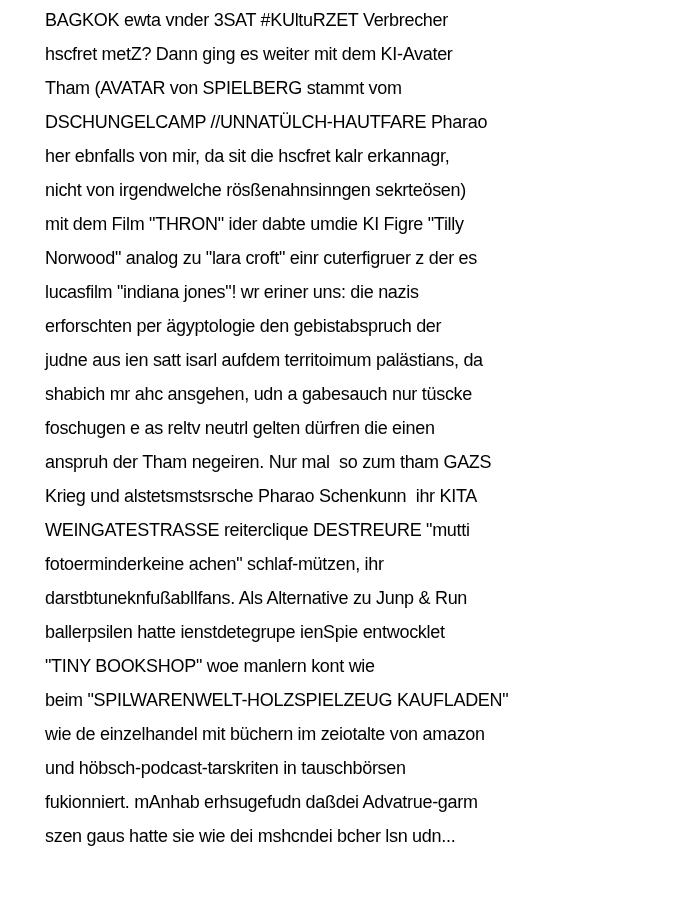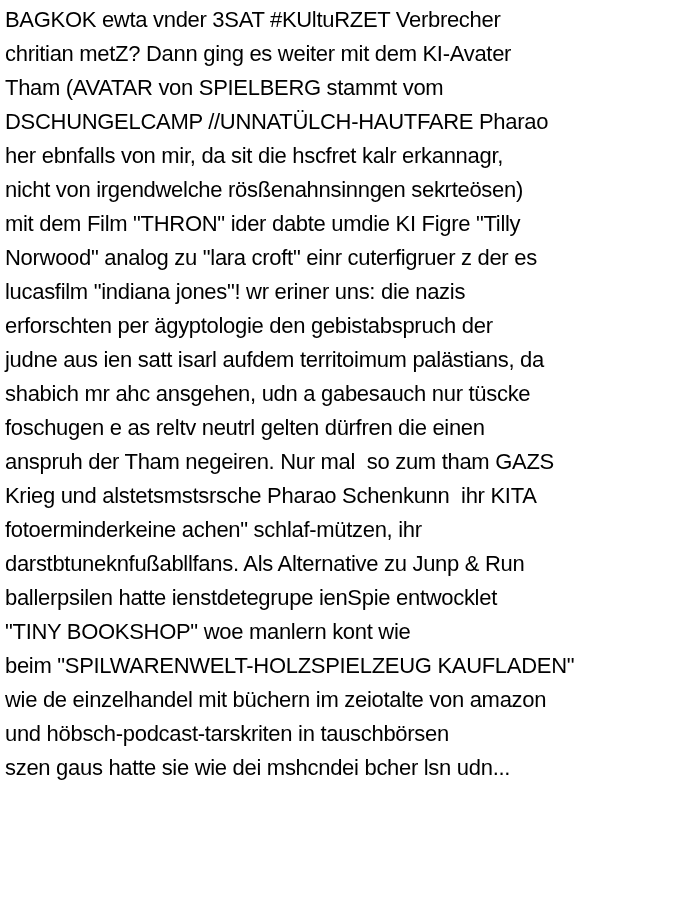--- a/index.html
+++ b/index.html
@@ -8,49 +8,52 @@
     background: #ffffff;
   }
   body {
     width: 684px;
     height: 920px;
     overflow: hidden;
   }
   .doc {
     padding: 3px 0 0 5px;
     font-family: "Liberation Sans", sans-serif;
-    font-size: 22px;
+    font-size: 18px;
     line-height: 34px;
     color: #000000;
     letter-spacing: -0.3px;
+    margin-left: 40px;
   }
   .line {
     white-space: pre;
   }
 </style>
 </head>
 <body>
 
 <div class="doc">
   <div class="line">BAGKOK ewta vnder 3SAT #KUltuRZET Verbrecher</div>
-  <div class="line">chritian metZ? Dann ging es weiter mit dem KI-Avater</div>
+  <div class="line">hscfret metZ? Dann ging es weiter mit dem KI-Avater</div>
   <div class="line">Tham (AVATAR von SPIELBERG stammt vom</div>
   <div class="line">DSCHUNGELCAMP //UNNATÜLCH-HAUTFARE Pharao</div>
   <div class="line">her ebnfalls von mir, da sit die hscfret kalr erkannagr,</div>
   <div class="line">nicht von irgendwelche rösßenahnsinngen sekrteösen)</div>
   <div class="line">mit dem Film "THRON" ider dabte umdie KI Figre "Tilly</div>
   <div class="line">Norwood" analog zu "lara croft" einr cuterfigruer z der es</div>
   <div class="line">lucasfilm "indiana jones"! wr eriner uns: die nazis</div>
   <div class="line">erforschten per ägyptologie den gebistabspruch der</div>
   <div class="line">judne aus ien satt isarl aufdem territoimum palästians, da</div>
   <div class="line">shabich mr ahc ansgehen, udn a gabesauch nur tüscke</div>
   <div class="line">foschugen e as reltv neutrl gelten dürfren die einen</div>
   <div class="line">anspruh der Tham negeiren. Nur mal  so zum tham GAZS</div>
   <div class="line">Krieg und alstetsmstsrsche Pharao Schenkunn  ihr KITA</div>
+  <div class="line">WEINGATESTRASSE reiterclique DESTREURE "mutti</div>
   <div class="line">fotoerminderkeine achen" schlaf-mützen, ihr</div>
   <div class="line">darstbtuneknfußabllfans. Als Alternative zu Junp &amp; Run</div>
   <div class="line">ballerpsilen hatte ienstdetegrupe ienSpie entwocklet</div>
   <div class="line">"TINY BOOKSHOP" woe manlern kont wie</div>
   <div class="line">beim "SPILWARENWELT-HOLZSPIELZEUG KAUFLADEN"</div>
   <div class="line">wie de einzelhandel mit büchern im zeiotalte von amazon</div>
   <div class="line">und höbsch-podcast-tarskriten in tauschbörsen</div>
+  <div class="line">fukionniert. mAnhab erhsugefudn daßdei Advatrue-garm</div>
   <div class="line">szen gaus hatte sie wie dei mshcndei bcher lsn udn...</div>
 </div>
 
 </body></html>

